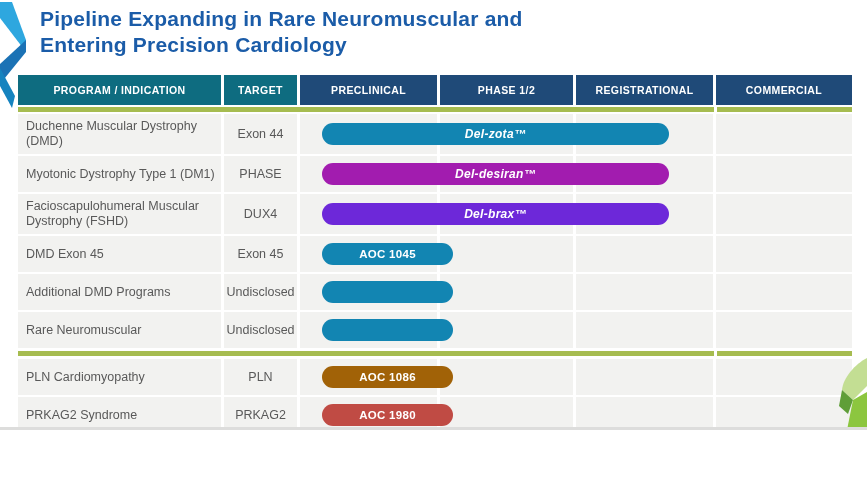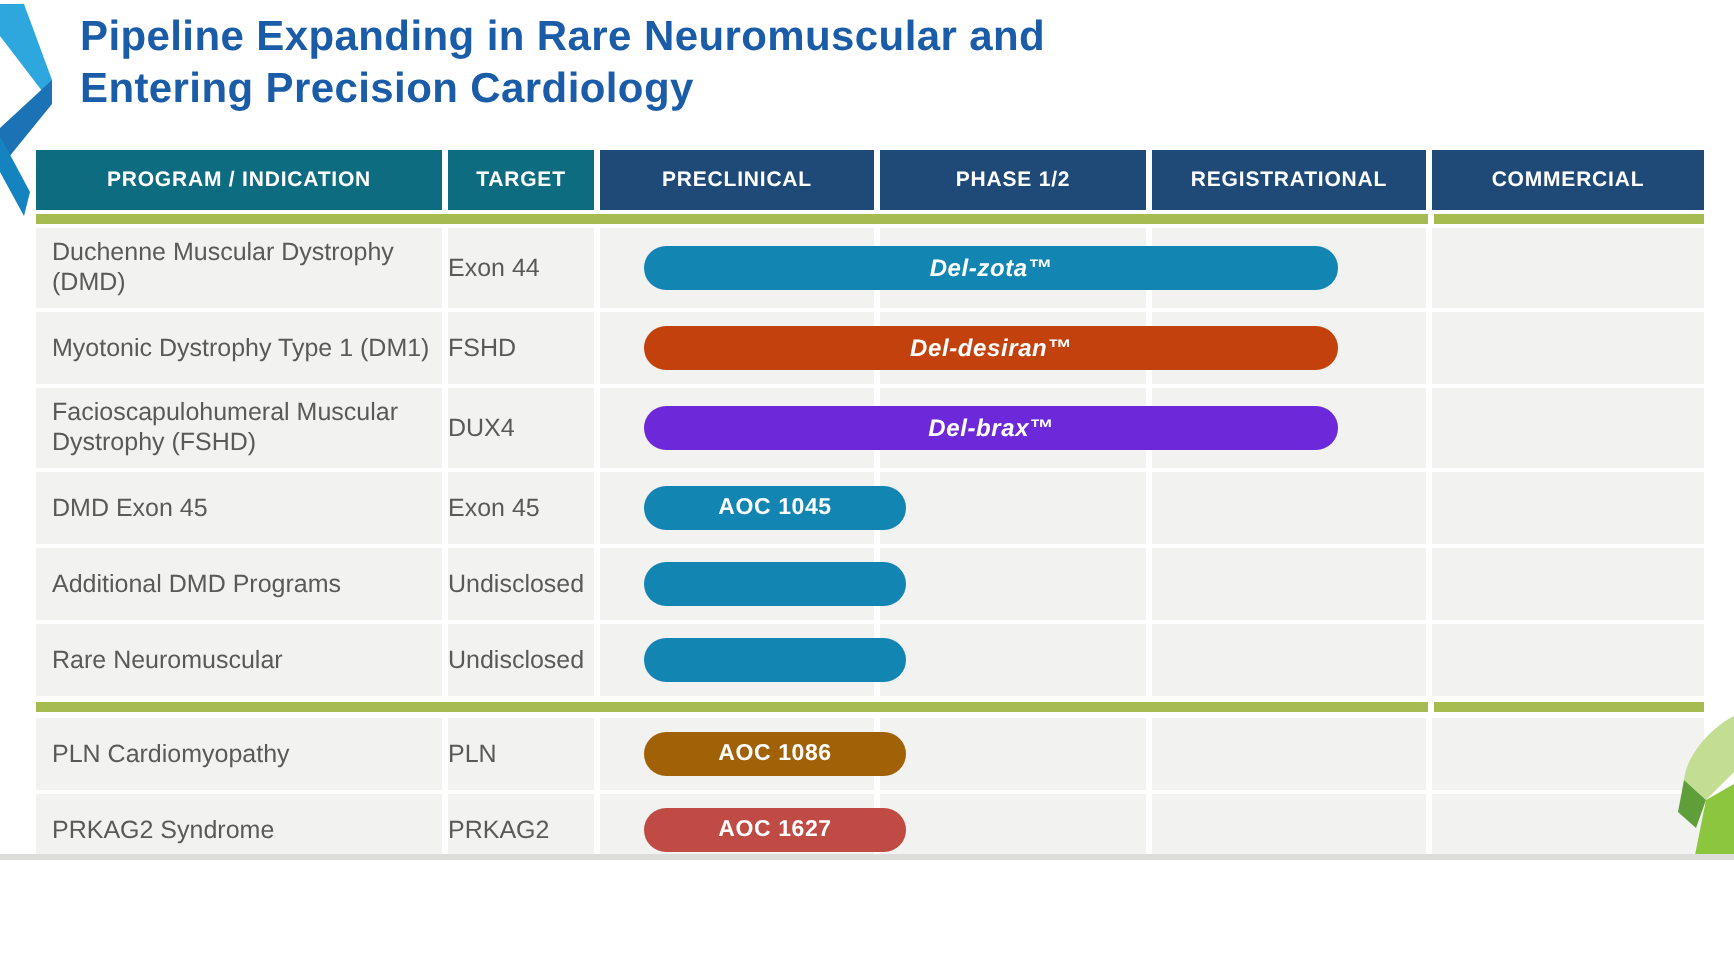--- a/index.html
+++ b/index.html
@@ -25,21 +25,21 @@
   .green-line .seg1{width:696px;height:5px;background:#A6BC50;}
   .green-line .gap{width:3px;}
   .green-line .seg2{width:135px;height:5px;background:#A6BC50;}
   .divider{margin:3px 0 3px 0;}
 
   .tbody{margin-top:2px;}
   .pr-row{position:relative;height:36px;margin-bottom:2px;}
   .pr-row.two-line{height:40px;}
   .pr-row .cell{background:#F2F2F0;height:100%;display:flex;align-items:center;}
   .cell.program{padding-left:8px;color:#595959;font-size:12.5px;line-height:15px;white-space:pre-line;}
-  .cell.target{justify-content:flex-start;color:#595959;font-size:12.5px;}
+  .cell.target{justify-content:center;color:#595959;font-size:12.5px;}
   .bar{position:absolute;left:304px;top:50%;transform:translateY(-50%);height:22px;
        border-radius:11px;display:flex;align-items:center;justify-content:center;
        color:#fff;font-size:11.5px;font-weight:bold;letter-spacing:.3px;}
   .bar.it{font-style:italic;font-size:12px;}
 
   
   .logo-mark{position:absolute;left:12px;top:430px;width:48px;height:50px;}
   .wordmark{position:absolute;left:64px;top:440px;color:#77787B;}
   .wordmark .avidity{font-size:15px;letter-spacing:3.5px;color:#be185d;}
   .wordmark .tm{font-size:6px;vertical-align:top;color:#9A9B9E;}
@@ -86,27 +86,27 @@
           </div>
       <div class="cell"></div>
       <div class="cell"></div>
       <div class="cell"></div>
       <div class="cell"></div>
       <div class="bar it" style="background: rgb(18, 133, 178); width: 347px;">Del-zota™</div>
     </div>
         <div class="grid pr-row">
       <div class="cell program"><span>Myotonic Dystrophy Type 1 (DM1)</span></div>
       <div class="cell target">
-            <span>FSHD</span>
-          </div>
-      <div class="cell"></div>
-      <div class="cell"></div>
-      <div class="cell"></div>
-      <div class="cell"></div>
-      <div class="bar it" style="background: #c2410c; width: 347px;">Del-desiran™</div>
+            <span>PHASE</span>
+          </div>
+      <div class="cell"></div>
+      <div class="cell"></div>
+      <div class="cell"></div>
+      <div class="cell"></div>
+      <div class="bar it" style="background: #a21caf; width: 347px;">Del-desiran™</div>
     </div>
         <div class="grid pr-row two-line">
       <div class="cell program"><span>Facioscapulohumeral Muscular
 Dystrophy (FSHD)</span></div>
       <div class="cell target">
             <span>DUX4</span>
           </div>
       <div class="cell"></div>
       <div class="cell"></div>
       <div class="cell"></div>
@@ -164,21 +164,21 @@
     </div>
         <div class="grid pr-row">
       <div class="cell program"><span>PRKAG2 Syndrome</span></div>
       <div class="cell target">
             <span>PRKAG2</span>
           </div>
       <div class="cell"></div>
       <div class="cell"></div>
       <div class="cell"></div>
       <div class="cell"></div>
-      <div class="bar" style="background: rgb(192, 75, 68); width: 131px;">AOC 1627</div>
+      <div class="bar" style="background: rgb(192, 75, 68); width: 131px;">AOC 1980</div>
     </div>
       </div>
   </div>
 
   <svg class="logo-mark" viewBox="0 0 48 52">
     <polygon points="21,1 26,9 12,21 5,13" fill="#8CC63F"></polygon>
     <polygon points="5,13 12,21 13,33 7,28" fill="#62A744"></polygon>
     <polygon points="27,3 41,14 34,22 24,11" fill="#29ABE2"></polygon>
     <polygon points="41,14 34,21 34,31 22,50 18,39 33,28" fill="#1B74B8"></polygon>
   </svg>

